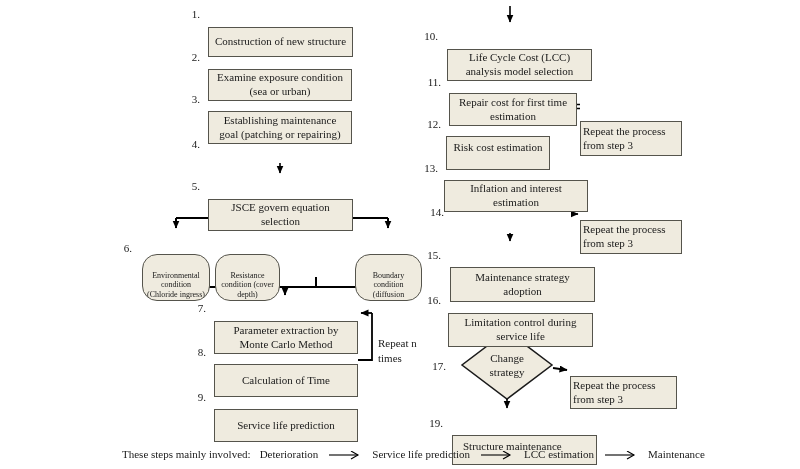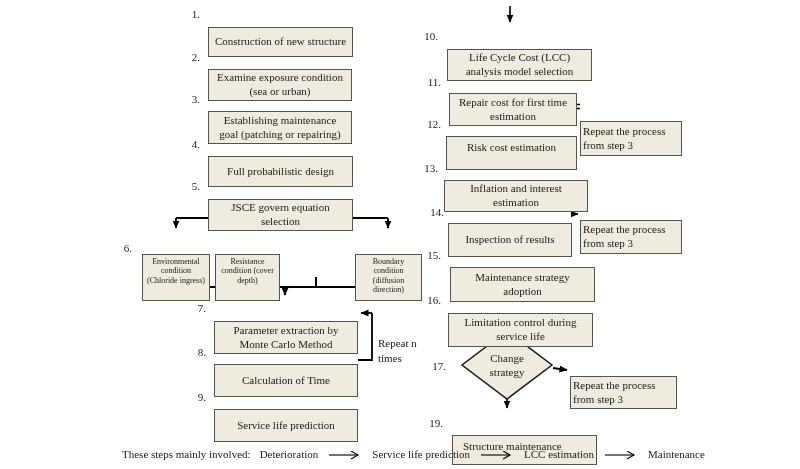--- a/index.html
+++ b/index.html
@@ -2,21 +2,21 @@
 <html><head>
 <meta charset="utf-8">
 <style>
   html,body{margin:0;padding:0;background:#ffffff;}
   .canvas{position:relative;width:800px;height:469px;background:#ffffff;overflow:hidden;
           font-family:"Liberation Serif", serif;color:#1a1a1a;}
   svg.overlay{position:absolute;left:0;top:0;width:800px;height:469px;}
   .box{position:absolute;background:#efebdf;border:1px solid #55544c;box-sizing:border-box;
        display:flex;align-items:center;justify-content:center;text-align:center;
        font:11px/1.25 "Liberation Serif", serif;padding:2px 5px;margin-top:24px;}
-  .box.small{font:8px/1.18 "Liberation Serif", serif;padding:2px 2px;align-items:flex-start;overflow:hidden;}
+  .box.small{font:8px/1.18 "Liberation Serif", serif;padding:16px 2px;align-items:flex-start;overflow:hidden;border-radius:15px;}
   .box.topalign{align-items:flex-start;padding-top:4px;}
   .box.leftalign{align-items:flex-start;justify-content:flex-start;text-align:left;padding:4px 4px 0 10px;}
   .box.repeat{justify-content:flex-start;text-align:left;padding:2px 4px 2px 2px;}
   .num{position:absolute;width:26px;text-align:right;font:11px/1.2 "Liberation Serif", serif;}
   .ann{position:absolute;font:11px/1.35 "Liberation Serif", serif;}
   .diamond-label{position:absolute;text-align:center;font:11px/1.3 "Liberation Serif", serif;}
   .legend{position:absolute;left:122px;top:448px;display:flex;align-items:center;
           font:11px/1.2 "Liberation Serif", serif;white-space:nowrap;}
   .legend .bold{font-weight:normal;}
   .legend .gap{display:inline-block;width:9px;}
@@ -92,38 +92,36 @@
   <div class="num" style="left:412px;top:162px">13.</div>
   <div class="num" style="left:418px;top:206px">14.</div>
   <div class="num" style="left:415px;top:249px">15.</div>
   <div class="num" style="left:415px;top:294px">16.</div>
   <div class="num" style="left:420px;top:360px">17.</div>
   <div class="num" style="left:417px;top:417px">19.</div>
 
   <div class="box" style="left:208px;top:3px;width:145px;height:30px">Construction of new structure</div>
   <div class="box" style="left:208px;top:45px;width:144px;height:32px">Examine exposure condition (sea or urban)</div>
   <div class="box" style="left:208px;top:87px;width:144px;height:33px">Establishing maintenance goal (patching or repairing)</div>
-  <div class="box" style="left:208px;top:132px;width:145px;height:31px">Full probabilistic design</div>
   <div class="box" style="left:208px;top:175px;width:145px;height:32px">JSCE govern equation selection</div>
 
   <div class="box small" style="left:142px;top:230px;width:68px;height:47px">Environmental condition (Chloride ingress)</div>
   <div class="box small" style="left:215px;top:230px;width:65px;height:47px">Resistance condition (cover depth)</div>
   <div class="box small" style="left:355px;top:230px;width:67px;height:47px">Boundary condition (diffusion direction)</div>
 
   <div class="box" style="left:214px;top:297px;width:144px;height:33px">Parameter extraction by Monte Carlo Method</div>
   <div class="box" style="left:214px;top:340px;width:144px;height:33px">Calculation of Time</div>
   <div class="box" style="left:214px;top:385px;width:144px;height:33px">Service life prediction</div>
 
   <div class="ann" style="left:378px;top:336px;width:52px">Repeat n times</div>
 
   <div class="box" style="left:447px;top:25px;width:145px;height:32px">Life Cycle Cost (LCC) analysis model selection</div>
   <div class="box" style="left:449px;top:69px;width:128px;height:33px">Repair cost for first time estimation</div>
-  <div class="box topalign" style="left:446px;top:112px;width:131px;height:34px">Risk cost estimation</div>
+  <div class="box topalign" style="left:446px;top:112px;width:104px;height:34px">Risk cost estimation</div>
   <div class="box" style="left:444px;top:156px;width:144px;height:32px">Inflation and interest estimation</div>
-  <div class="box" style="left:448px;top:199px;width:124px;height:34px">Inspection of results</div>
   <div class="box" style="left:450px;top:243px;width:145px;height:35px">Maintenance strategy adoption</div>
   <div class="box" style="left:448px;top:289px;width:145px;height:34px">Limitation control during service life</div>
   <div class="diamond-label" style="left:477px;top:351px;width:60px">Change strategy</div>
   <div class="box leftalign" style="left:452px;top:411px;width:145px;height:30px">Structure maintenance</div>
 
   <div class="box repeat" style="left:580px;top:97px;width:102px;height:35px">Repeat the process from step 3</div>
   <div class="box repeat" style="left:580px;top:196px;width:102px;height:34px">Repeat the process from step 3</div>
   <div class="box repeat" style="left:570px;top:352px;width:107px;height:33px">Repeat the process from step 3</div>
 
   <div class="legend">

